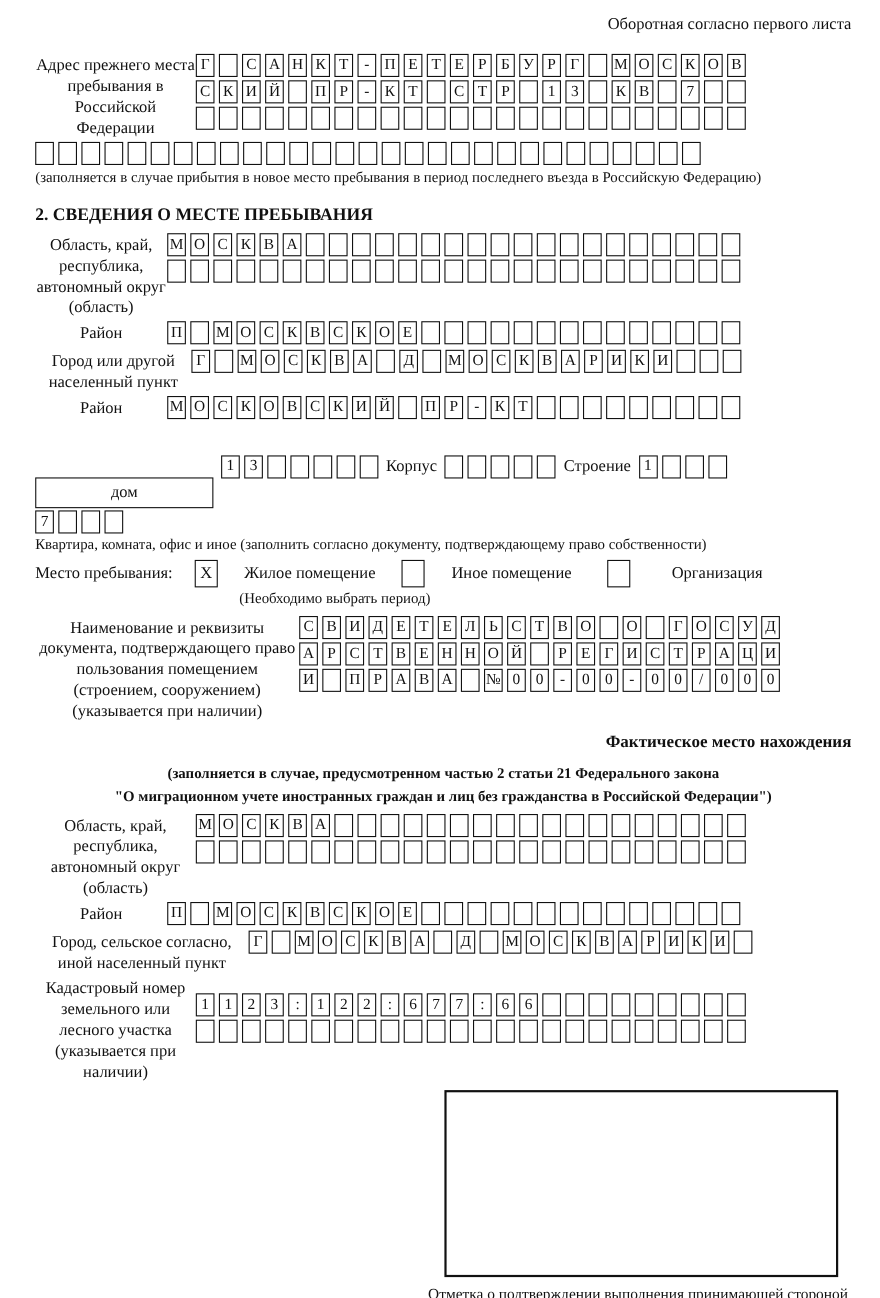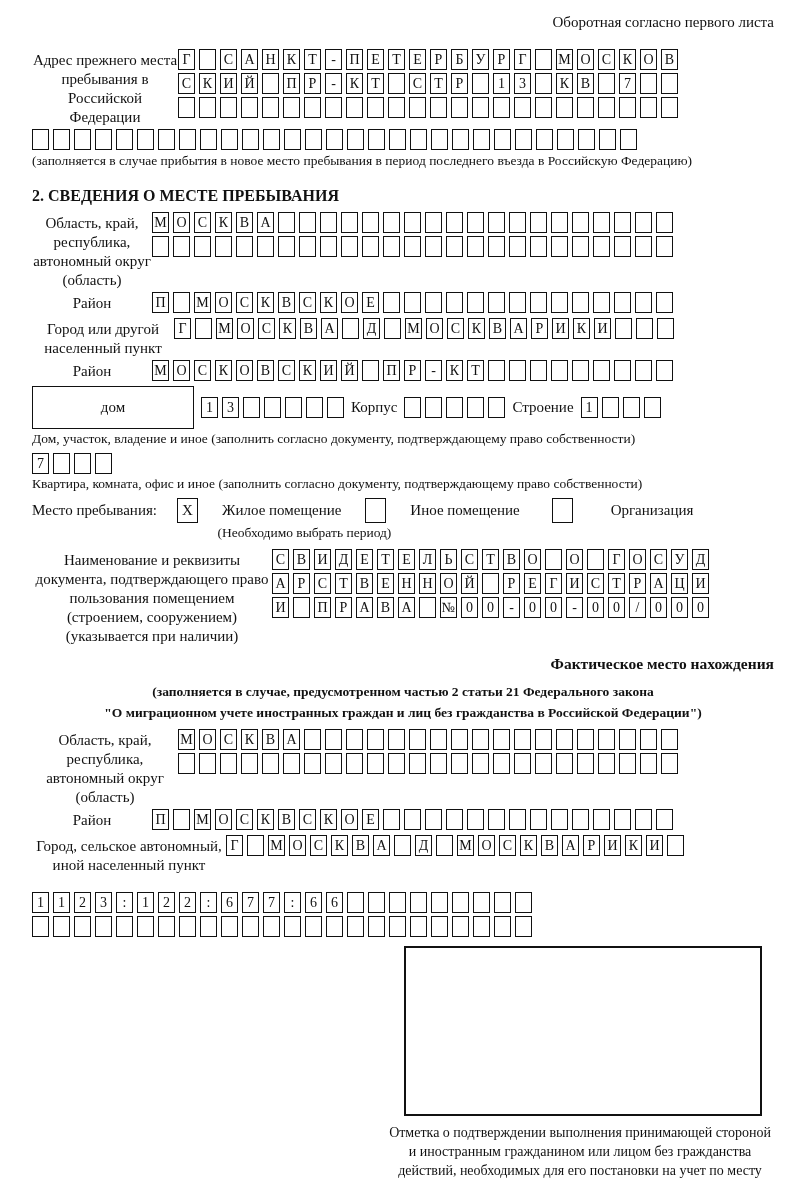--- a/index.html
+++ b/index.html
@@ -27,23 +27,23 @@
     display: flex; align-items: center; justify-content: center;
     font-size: 14px; line-height: 1;
   }
 
   .caption { font-size: 13.5px; margin: 1px 0 6px; }
   .caption.center { }
 
   .section-title { font-weight: bold; font-size: 16px; margin: 18px 0 7px; }
 
   .named-box {
-    border: 1.8px solid #111; height: 43px;
+    border: 1.8px solid #111; height: 28px;
     display: flex; align-items: center; justify-content: center;
-    font-size: 15px; flex-shrink: 0;
+    font-size: 15px; flex-shrink: 0; margin-top: 48px;
   }
   .inline-row { display: flex; align-items: center; gap: 7px; margin-bottom: 2px; }
   .inline-label { font-size: 15px; white-space: nowrap; }
 
   .checkbox {
     width: 21px; height: 25px; border: 1.8px solid #111; flex-shrink: 0;
     display: flex; align-items: center; justify-content: center;
     font-size: 15px;
   }
   .hint-line { width: 545px; text-align: center; font-size: 13.5px; margin: 1px 0 8px; }
@@ -362,21 +362,20 @@
         <span class="cell"></span>
       </div>
     <div class="inline-label">Строение</div>
     <div class="cellrow" style="margin-bottom:0;">
         <span class="cell">1</span>
         <span class="cell"></span>
         <span class="cell"></span>
         <span class="cell"></span>
       </div>
   </div>
-  <div class="caption">Дом, участок, владение и иное (заполнить согласно документу, подтверждающему право собственности)</div>
 
   <div class="inline-row">
     <div class="cellrow" style="margin-bottom:0;">
         <span class="cell">7</span>
         <span class="cell"></span>
         <span class="cell"></span>
         <span class="cell"></span>
       </div>
   </div>
   <div class="caption">Квартира, комната, офис и иное (заполнить согласно документу, подтверждающему право собственности)</div>
@@ -556,21 +555,21 @@
         <span class="cell"></span>
         <span class="cell"></span>
         <span class="cell"></span>
         <span class="cell"></span>
         <span class="cell"></span>
         <span class="cell"></span>
       </div>
   </div>
 
   <div class="field">
-    <div class="label w194">Город, сельское автономный, иной населенный пункт</div>
+    <div class="label w194">Город, сельское согласно, иной населенный пункт</div>
     <div class="cellrow">
         <span class="cell">Г</span>
         <span class="cell"></span>
         <span class="cell">М</span>
         <span class="cell">О</span>
         <span class="cell">С</span>
         <span class="cell">К</span>
         <span class="cell">В</span>
         <span class="cell">А</span>
         <span class="cell"></span>
@@ -584,20 +583,21 @@
         <span class="cell">А</span>
         <span class="cell">Р</span>
         <span class="cell">И</span>
         <span class="cell">К</span>
         <span class="cell">И</span>
         <span class="cell"></span>
       </div>
   </div>
 
   <div class="field">
+    <div class="label w146">Кадастровый номер земельного или лесного участка (указывается при наличии)</div>
     <div class="cad-rows">
       <div class="cellrow">
           <span class="cell">1</span>
           <span class="cell">1</span>
           <span class="cell">2</span>
           <span class="cell">3</span>
           <span class="cell">:</span>
           <span class="cell">1</span>
           <span class="cell">2</span>
           <span class="cell">2</span>

